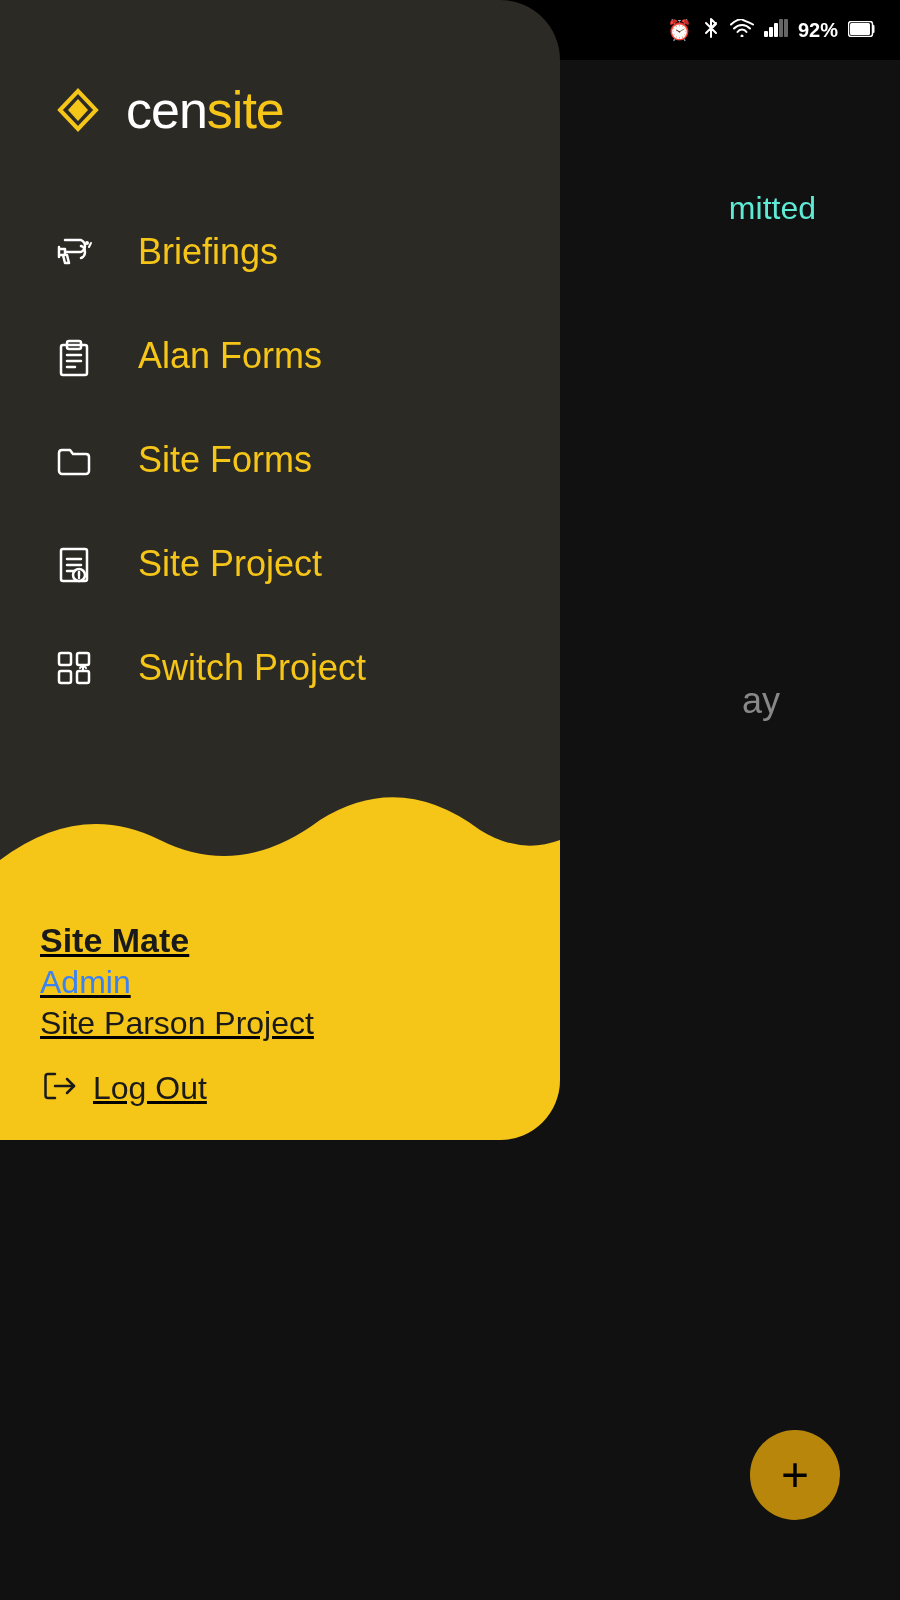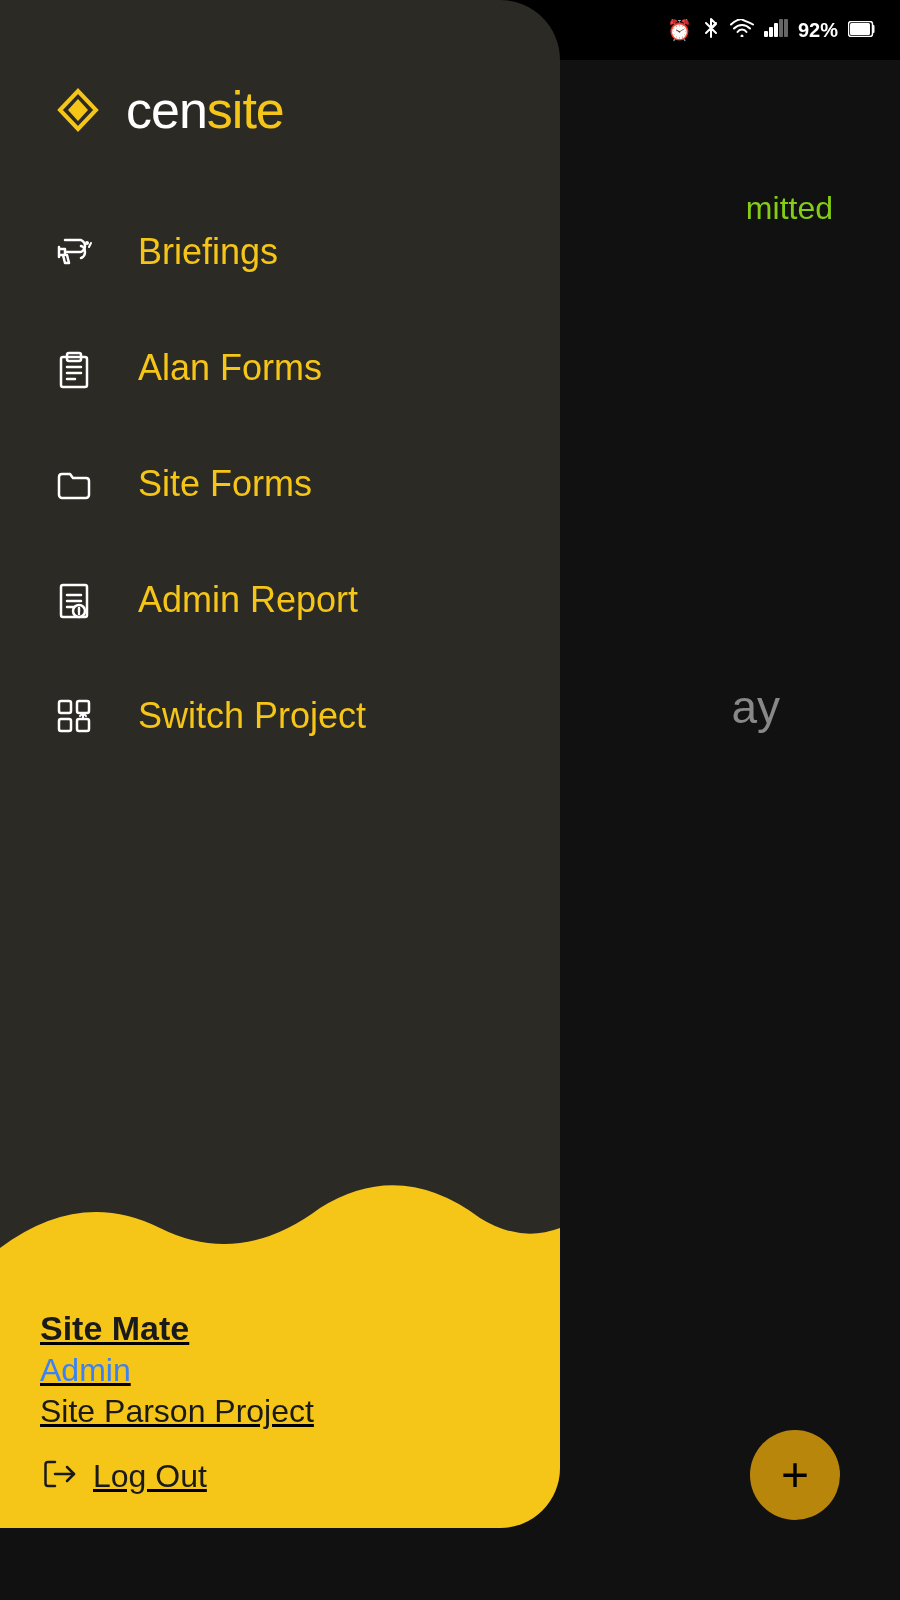--- a/index.html
+++ b/index.html
@@ -59,32 +59,32 @@
       top: 60px;
       left: 0;
       width: 900px;
       height: 1540px;
       background: #111;
     }
 
     .bg-text-top {
       position: absolute;
       top: 130px;
-      right: 67px;
-      color: #84cc16;
+      right: 84px;
+      color: #5eead4;
       font-size: 32px;
       margin-left: 44px;
     }
 
     .bg-text-mid {
       position: absolute;
       top: 620px;
       right: 120px;
       color: #888;
-      font-size: 46px;
+      font-size: 36px;
     }
 
     
     .fab-button {
       position: absolute;
       bottom: 80px;
       right: 60px;
       width: 90px;
       height: 90px;
       background: #b8860b;
@@ -102,21 +102,21 @@
       font-weight: 300;
       line-height: 1;
     }
 
     
     .drawer {
       position: absolute;
       top: 0;
       left: 0;
       width: 560px;
-      height: 1528px;
+      height: 1140px;
       background: #2c2a25;
       border-top-right-radius: 60px;
       border-bottom-right-radius: 60px;
       z-index: 20;
       display: flex;
       flex-direction: column;
       overflow: hidden;
     }
 
     
@@ -150,21 +150,21 @@
     .logo-site {
       color: #f5c518;
     }
 
     
     .nav-list {
       flex: 1;
       padding: 20px 0;
       display: flex;
       flex-direction: column;
-      gap: 12px;
+      gap: 0;
     }
 
     .nav-item {
       display: flex;
       align-items: center;
       gap: 40px;
       padding: 28px 50px;
       cursor: pointer;
     }
 
@@ -372,21 +372,21 @@
         <svg viewBox="0 0 42 42">
           <rect x="8" y="6" width="26" height="32" rx="2"></rect>
           <line x1="14" y1="16" x2="28" y2="16"></line>
           <line x1="14" y1="22" x2="28" y2="22"></line>
           <line x1="14" y1="28" x2="22" y2="28"></line>
           <circle cx="26" cy="32" r="6" fill="#2c2a25" stroke="#fff"></circle>
           <line x1="26" y1="29" x2="26" y2="33"></line>
           <circle cx="26" cy="35" r="0.5" fill="#fff" stroke="#fff" stroke-width="1.5"></circle>
         </svg>
       </div>
-      <span class="nav-label">Admin Report</span>
+      <span class="nav-label">Site Project</span>
     </div>
 
     <div class="nav-item">
       <div class="nav-icon">
         <svg viewBox="0 0 42 42">
 
           <rect x="6" y="6" width="12" height="12" rx="2"></rect>
           <rect x="24" y="6" width="12" height="12" rx="2"></rect>
           <rect x="6" y="24" width="12" height="12" rx="2"></rect>
           <rect x="24" y="24" width="12" height="12" rx="2"></rect>

